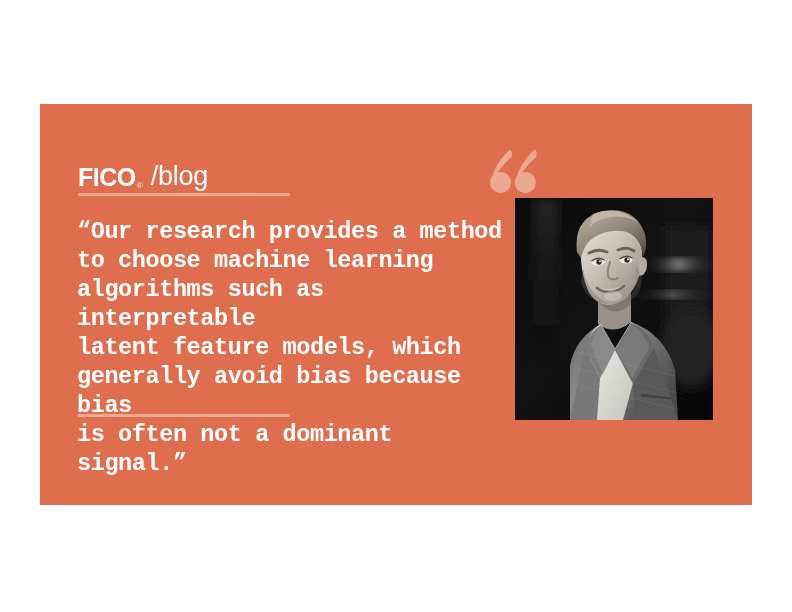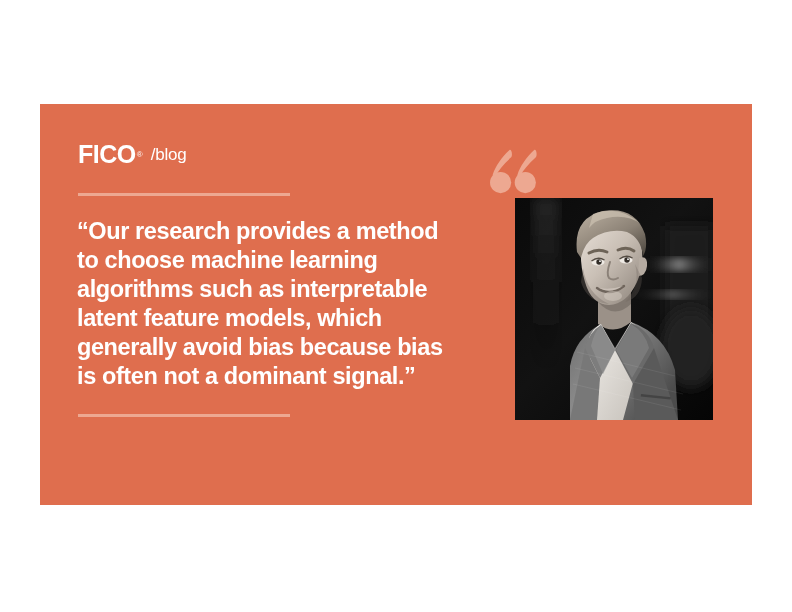--- a/index.html
+++ b/index.html
@@ -25,21 +25,21 @@
     background: #df6e4e;
     overflow: hidden;
   }
 
   
   .brand {
     position: absolute;
     left: 38px;
     top: 38px;
     display: flex;
-    align-items: center;
+    align-items: flex-end;
     white-space: nowrap;
   }
   .brand-fico {
     font-family: "Liberation Sans", sans-serif;
     font-size: 25px;
     font-weight: bold;
     color: #ffffff;
     letter-spacing: -0.5px;
     line-height: 1;
   }
@@ -47,46 +47,47 @@
     font-size: 8px;
     color: #ffffff;
     line-height: 1;
     position: relative;
     top: 0px;
     margin-left: 1px;
     opacity: 0.95;
   }
   .brand-blog {
     font-family: "Liberation Sans", sans-serif;
-    font-size: 17px;
+    font-size: 27px;
     font-weight: normal;
     color: #ffffff;
     margin-left: 8px;
     line-height: 1;
     letter-spacing: -0.2px;
+    margin-top: 21px;
   }
 
   
   .divider {
     position: absolute;
     left: 38px;
     width: 212px;
     height: 3px;
     background: #eda891;
   }
   .divider-top { top: 89px; }
   .divider-bottom { top: 310px; }
 
   
   .quote-text {
     position: absolute;
     left: 37px;
     top: 113px;
     width: 430px;
-    font-family: Liberation Sans, sans-serif;
+    font-family: Liberation Mono, monospace;
     font-size: 23.5px;
     font-weight: bold;
     color: #ffffff;
     line-height: 29px;
     letter-spacing: -0.4px;
     white-space: pre-line;
   }
 
   
   .attribution {

